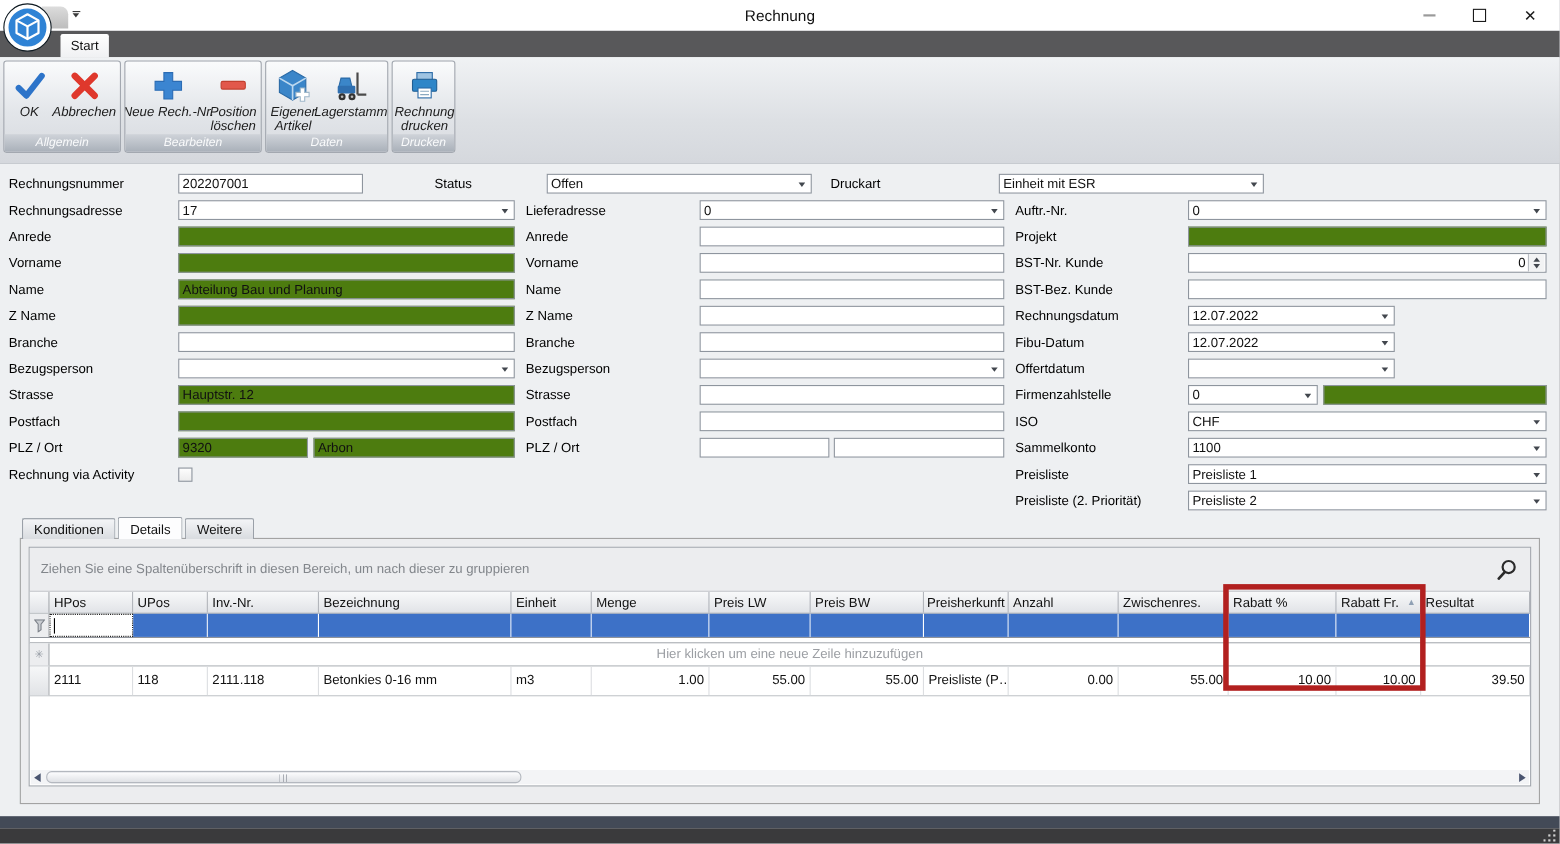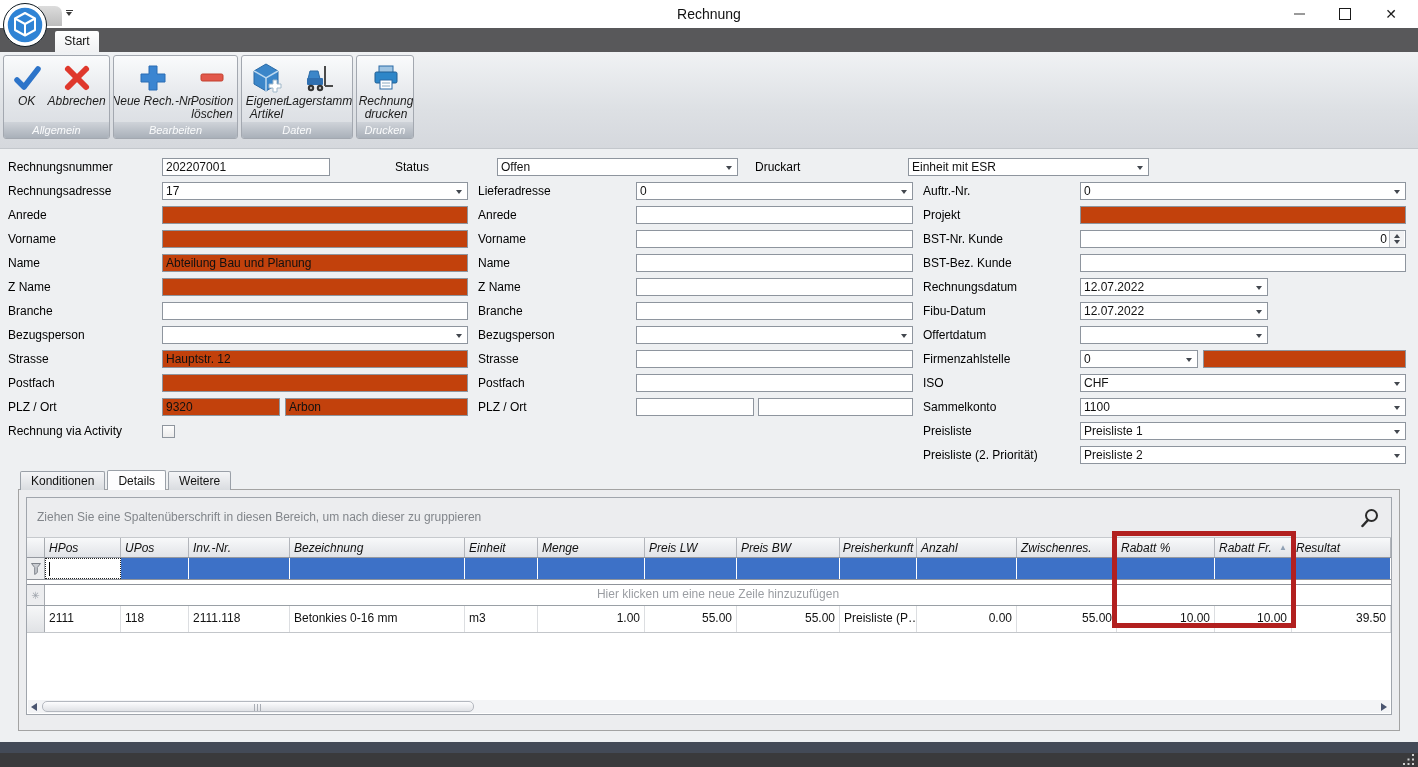--- a/index.html
+++ b/index.html
@@ -30,40 +30,40 @@
       font-size:11px;color:#fafbfc;background:linear-gradient(#cfd3d9,#a9b0b9);}
   .rbtns{display:flex;padding:2px 2px 0 3px;}
   .rbtn{display:flex;flex-direction:column;align-items:center;padding-top:3px;}
   .rbtn .ic{height:34px;display:flex;align-items:center;justify-content:center;}
   .rbtn .cap{font-size:12px;line-height:13px;text-align:center;color:#1c1c1c;}
   .nowrap{white-space:nowrap;}
   
   .lbl{position:absolute;height:18px;line-height:18px;color:#000;}
   .fld{position:absolute;height:18px;box-sizing:border-box;border:1px solid #8e959e;background:#fff;
        line-height:16px;padding:0 3px;overflow:hidden;white-space:nowrap;}
-  .fld.ro{background:#c2410c;}
+  .fld.ro{background:#4d7c0f;}
   .fld .val{display:inline-block;line-height:16px;}
   .arr{position:absolute;right:5px;top:7px;width:0;height:0;border-left:3px solid transparent;border-right:3px solid transparent;border-top:4px solid #42474e;}
   .spin{position:absolute;right:1px;top:0;width:14px;height:16px;border-left:1px solid #b9bdc3;display:flex;flex-direction:column;align-items:center;justify-content:center;gap:2px;background:#f2f3f4;}
   .spin .up{width:0;height:0;border-left:3px solid transparent;border-right:3px solid transparent;border-bottom:4px solid #42474e;}
   .spin .dn{width:0;height:0;border-left:3px solid transparent;border-right:3px solid transparent;border-top:4px solid #42474e;}
   .ralign{text-align:right;padding-right:18px;}
   .checkbox{position:absolute;width:13px;height:13px;box-sizing:border-box;border:1px solid #8e959e;background:linear-gradient(#fdfdfd,#ececec);}
   
   .tabs{position:absolute;left:20px;top:471px;display:flex;z-index:2;}
   .tab{height:19px;padding:0 10px;line-height:18px;background:linear-gradient(#f4f5f7,#d9dce0);
        border:1px solid #9aa0a8;border-bottom:none;border-radius:2px 2px 0 0;margin-right:2px;box-sizing:border-box;}
   .tab.active{background:#fdfdfe;height:20px;margin-top:-1px;line-height:20px;}
   .panel{position:absolute;left:18px;top:489px;width:1382px;height:242px;box-sizing:border-box;
        border:1px solid #a3a3a3;background:#ecedef;}
   .grid{position:absolute;left:7px;top:7px;width:1366px;height:218px;box-sizing:border-box;border:1px solid #a0a5ac;background:#fff;overflow:hidden;}
   .groupbar{height:39px;border-bottom:1px solid #c6c9cd;background:#ecedef;position:relative;}
   .groupbar .hint{position:absolute;left:10px;top:0;height:39px;line-height:39px;color:#82868b;}
   .searchic{position:absolute;right:10px;top:9px;}
-  .ghead{display:flex;height:19px;background:linear-gradient(#f8f9fa,#e1e3e7);border-bottom:1px solid #9599a0;font-style:italic;}
+  .ghead{display:flex;height:19px;background:linear-gradient(#f8f9fa,#e1e3e7);border-bottom:1px solid #9599a0;}
   .gcell{box-sizing:border-box;flex:0 0 auto;}
   .hind{width:18px;border-right:1px solid #a7abb0;background:linear-gradient(#f8f9fa,#e1e3e7);}
   .hcell{border-right:1px solid #b2b5bb;padding:0 4px;display:flex;align-items:center;justify-content:space-between;line-height:18px;}
   .sort{font-size:8px;color:#8fa0b4;margin-left:2px;}
   .gfilter{display:flex;height:21px;background:#fff;}
   .find{width:18px;border-right:1px solid #a7abb0;background:#ecedef;display:flex;align-items:center;justify-content:center;height:21px;box-sizing:border-box;}
   .fcell{background:#3d71c7;border-right:1px solid #fff;height:21px;}
   .filter-edit{background:#fff;border:1px dotted #222;height:21px;position:relative;}
   .caret{position:absolute;left:3px;top:3px;width:1px;height:14px;background:#000;}
   .gdivider{height:4px;background:#fff;border-top:1px solid #8f939a;border-bottom:1px solid #8f939a;}

